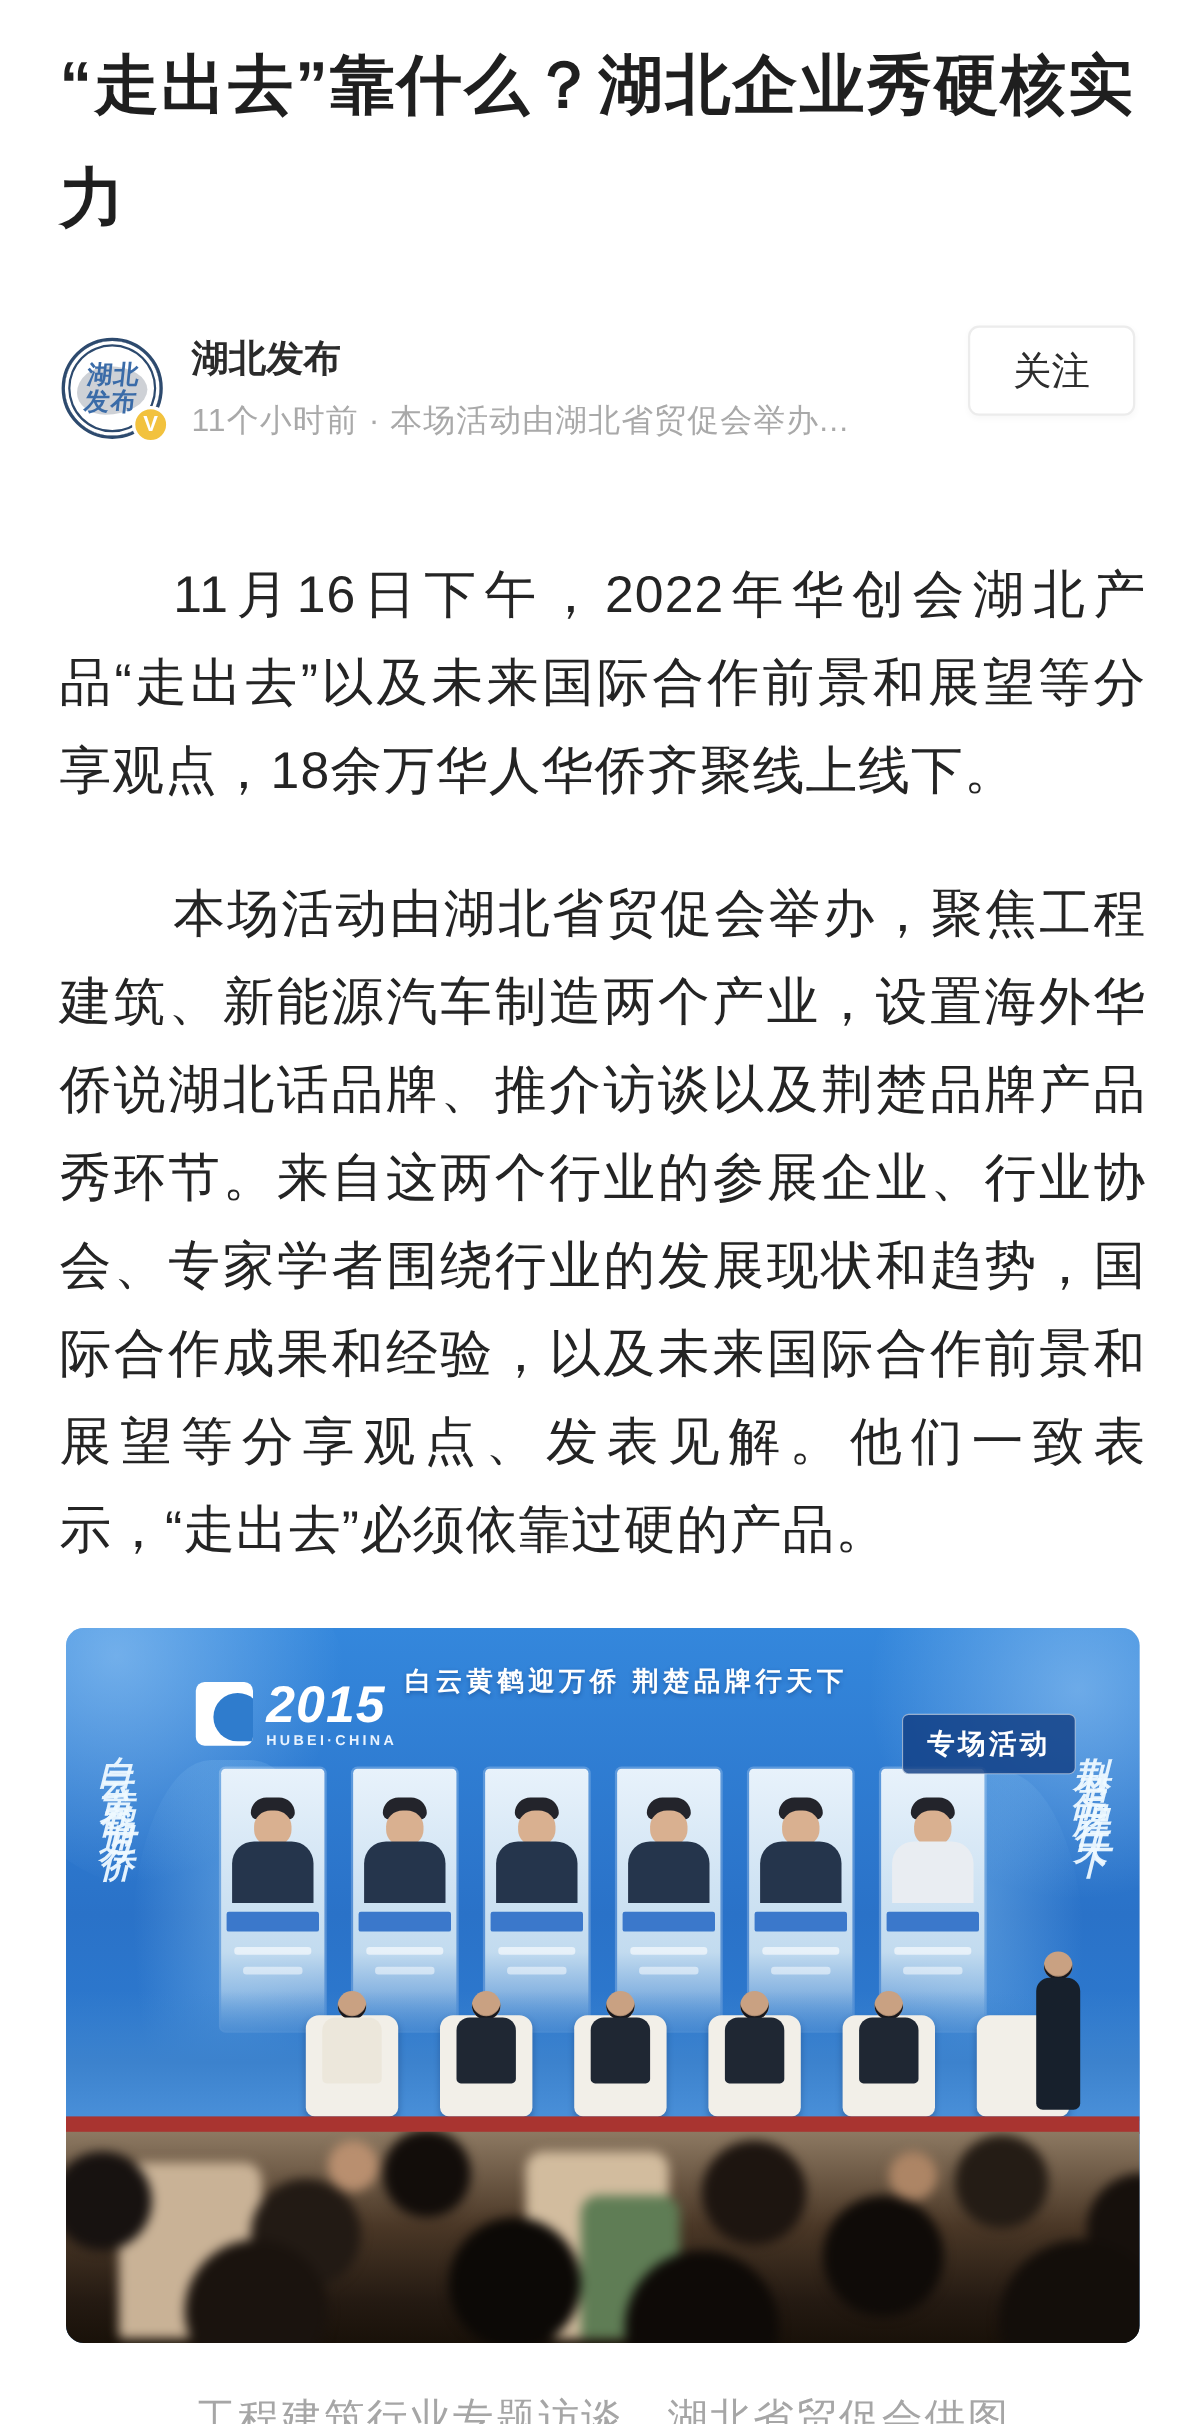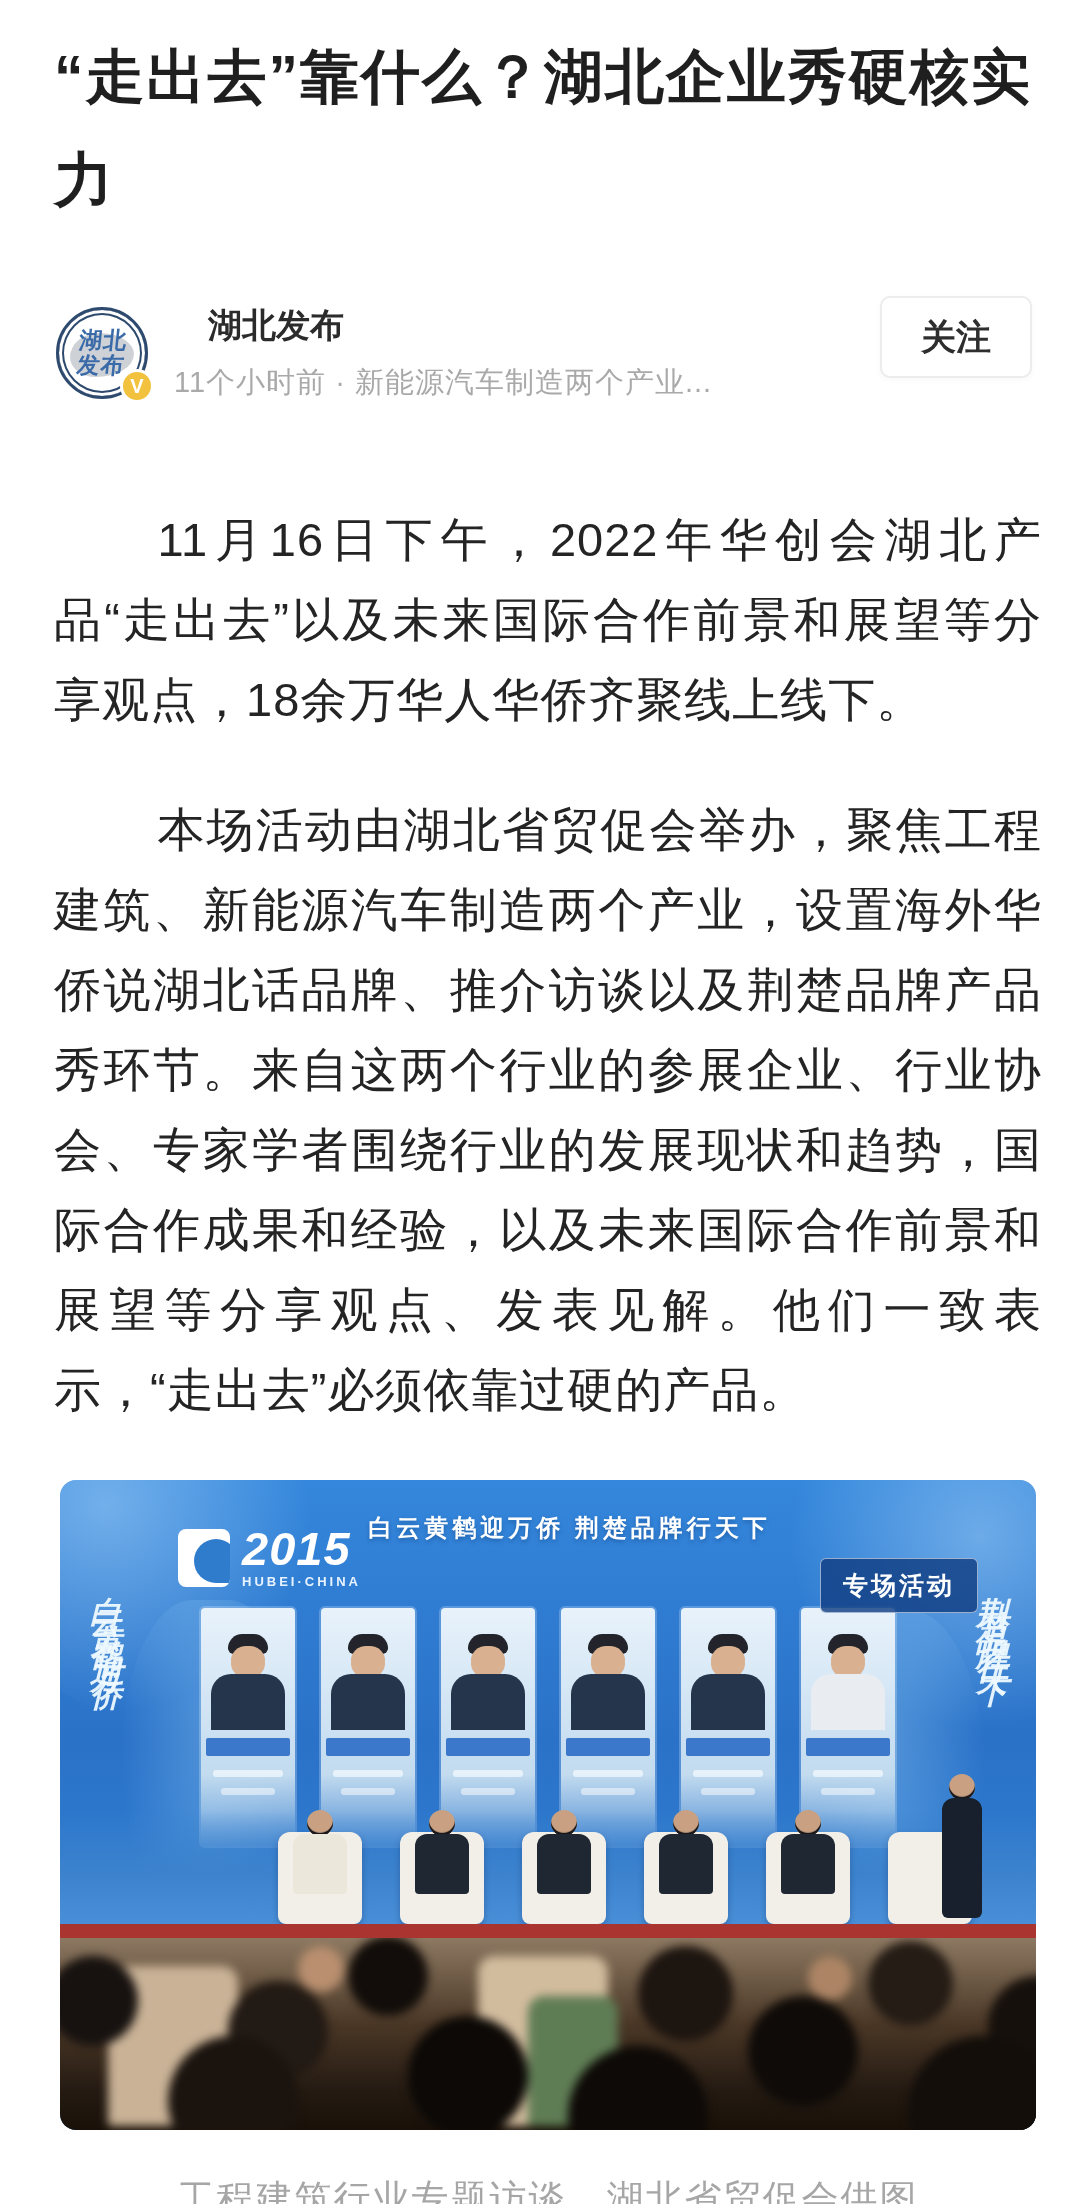--- a/index.html
+++ b/index.html
@@ -41,31 +41,31 @@
     color:#3a6ba8; font-weight:700; font-size:23px; line-height:25px;
     transform:skewX(-6deg); letter-spacing:1px;
   }
   .v-badge {
     position:absolute; right:-6px; bottom:-4px; width:34px; height:34px;
     background:#f2c23e; border-radius:50%; border:3px solid #ffffff;
     color:#ffffff; font-weight:700; font-size:20px;
     display:flex; align-items:center; justify-content:center; z-index:3;
   }
   .author-info { margin-left:26px; flex:1 1 auto; min-width:0; }
-  .author-name { font-size:34px; color:#2b2b2b; font-weight:600;margin-left:34px; }
+  .author-name { font-size:34px; color:#2b2b2b; font-weight:600; }
   .author-meta {
     margin-top:14px; font-size:29px; color:#a9a9a9; letter-spacing:1px;
     white-space:nowrap; overflow:hidden; text-overflow:ellipsis; max-width:650px;
   }
   .follow-btn {
     position:absolute; right:8px; top:2px;
     width:152px; height:82px; background:#ffffff;
     border:2px solid #ececec; border-radius:10px;
     font-size:35px; color:#2e2e2e; font-family:inherit;
-    box-shadow:0 2px 6px rgba(0,0,0,0.03); cursor:pointer;font-weight:bold;
+    box-shadow:0 2px 6px rgba(0,0,0,0.03); cursor:pointer;
   }
 
   
   .article-body { margin-top:88px; padding:0 38px; }
   .article-body p {
     font-size:47px; line-height:80px; color:#242424;
     letter-spacing:1px; text-indent:2.2em; margin-bottom:50px;
     text-align:justify;
   }
 
@@ -195,21 +195,21 @@
         <div class="avatar-map"></div>
         <div class="avatar-text">
           <div>湖北</div>
           <div>发布</div>
         </div>
       </div>
       <div class="v-badge">V</div>
     </div>
     <div class="author-info">
       <div class="author-name">湖北发布</div>
-      <div class="author-meta">11个小时前 · 新能源汽车制造两个产业...</div>
+      <div class="author-meta">11个小时前 · 本场活动由湖北省贸促会举办...</div>
     </div>
     <button class="follow-btn">关注</button>
   </div>
 
   <div class="article-body">
     <p>11月16日下午，2022年华创会湖北产品“走出去”以及未来国际合作前景和展望等分享观点，18余万华人华侨齐聚线上线下。</p>
     <p>本场活动由湖北省贸促会举办，聚焦工程建筑、新能源汽车制造两个产业，设置海外华侨说湖北话品牌、推介访谈以及荆楚品牌产品秀环节。来自这两个行业的参展企业、行业协会、专家学者围绕行业的发展现状和趋势，国际合作成果和经验，以及未来国际合作前景和展望等分享观点、发表见解。他们一致表示，“走出去”必须依靠过硬的产品。</p>
   </div>
 
   <figure class="photo">

